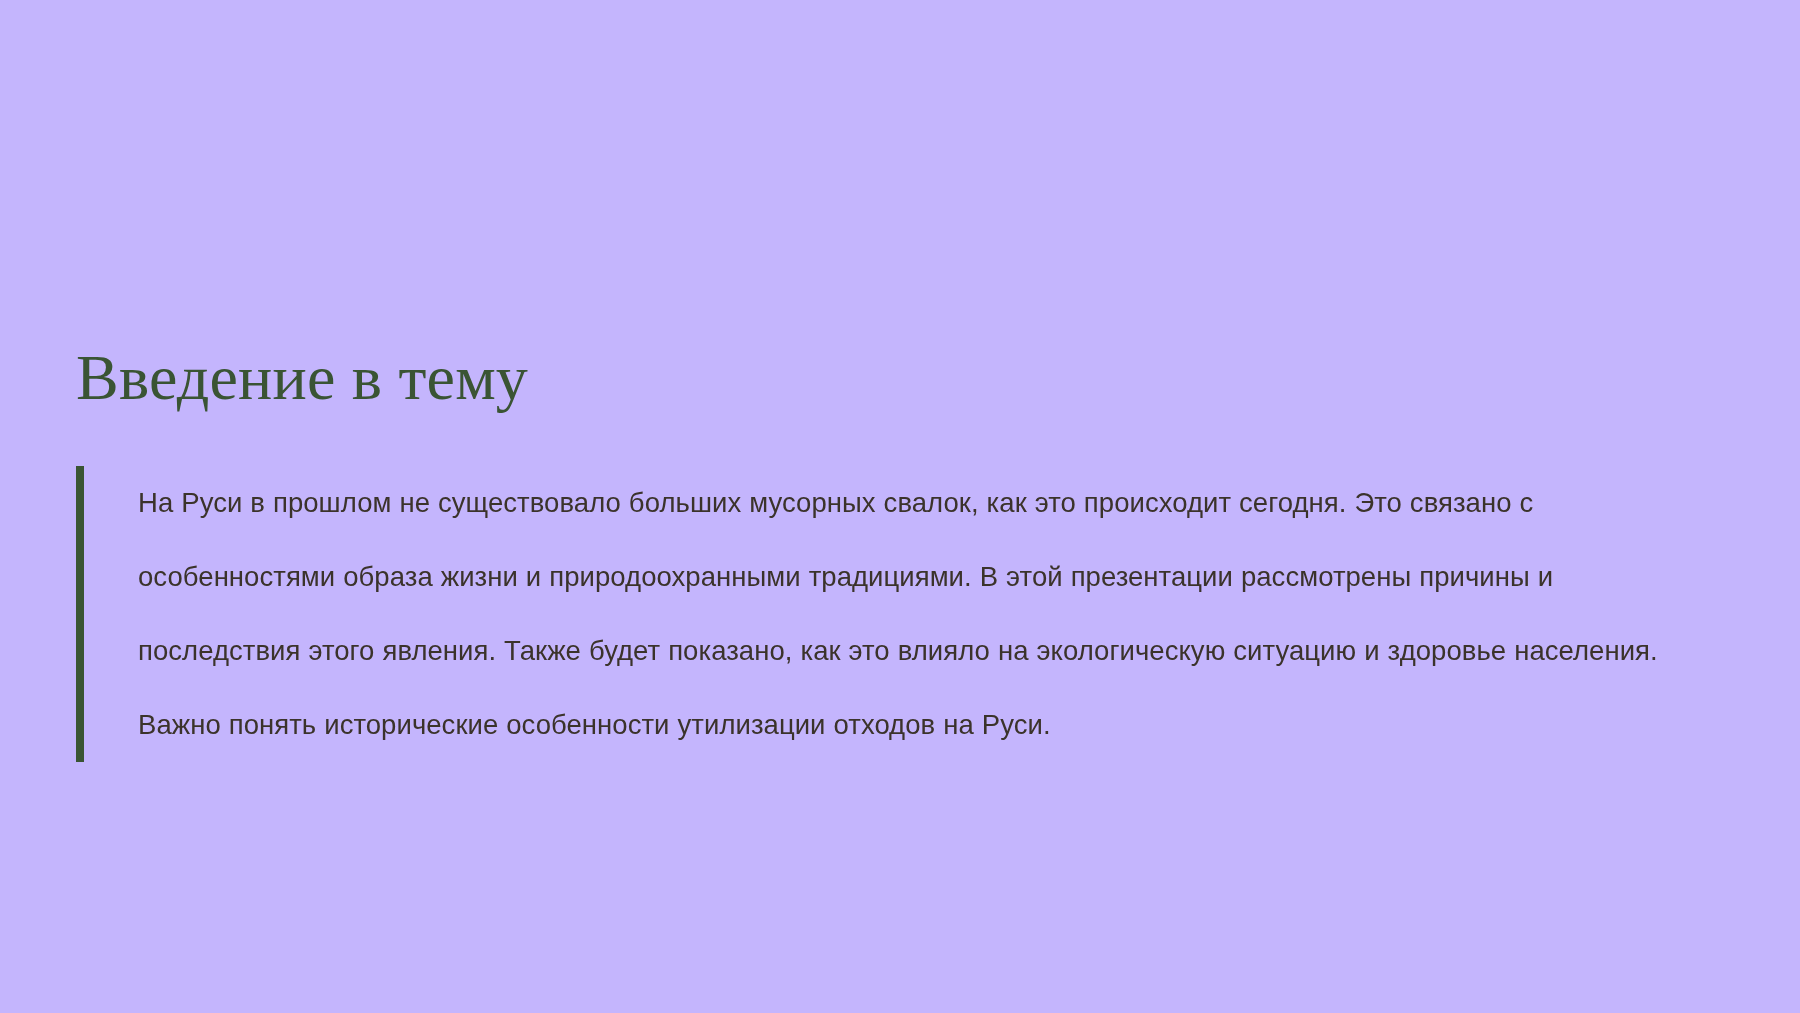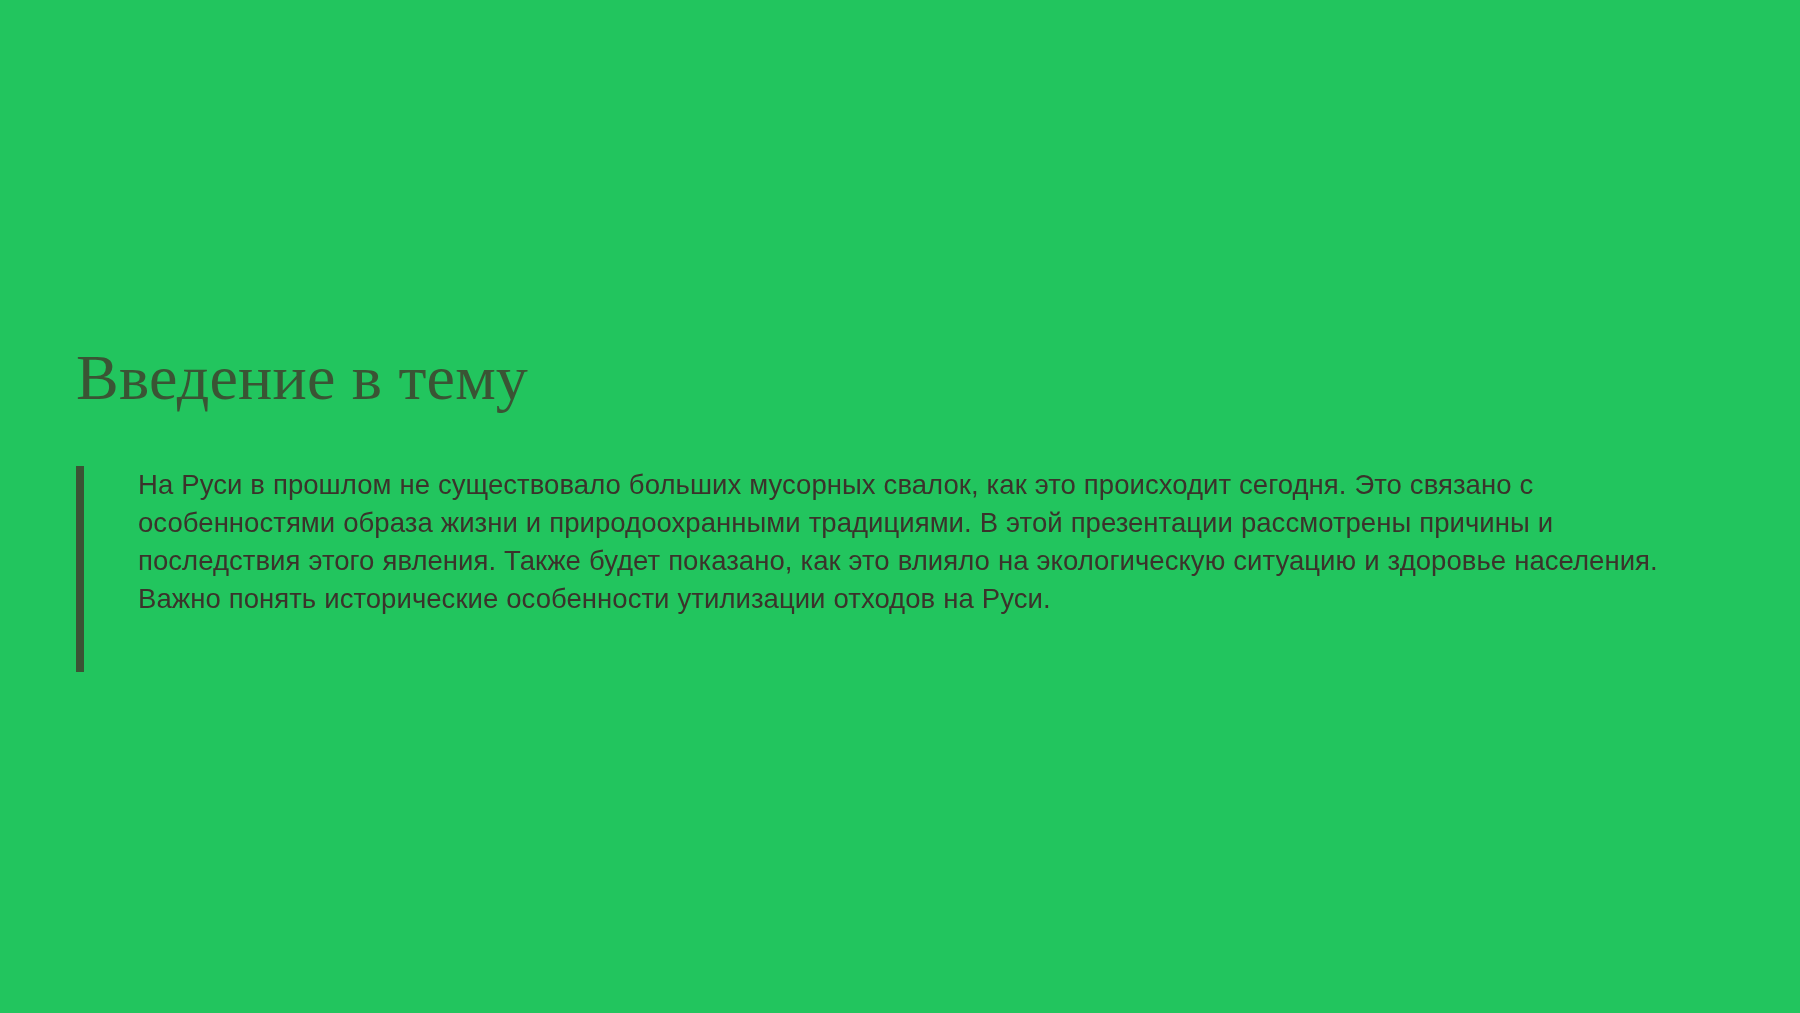--- a/index.html
+++ b/index.html
@@ -13,21 +13,21 @@
     overflow: hidden;
     background: #fdf3e3;
     font-family: "Liberation Sans", sans-serif;
     -webkit-font-smoothing: antialiased;
   }
 
   .slide {
     position: relative;
     width: 1800px;
     height: 1013px;
-    background: #22c55e;
+    background: #c4b5fd;
     box-sizing: border-box;
   }
 
   
   .slide-title {
     position: absolute;
     left: 76px;
     top: 342px;
     margin: 0;
     font-family: "Liberation Serif", "DejaVu Serif", serif;
@@ -57,21 +57,21 @@
     border-radius: 0;
   }
 
   .body-text {
     flex: 1 1 auto;
     margin: 0;
     padding: 0 0 0 54px;
     font-family: "Liberation Sans", "DejaVu Sans", sans-serif;
     font-size: 27.5px;
     font-weight: 400;
-    line-height: 38px;
+    line-height: 74px;
     color: #3b332b;
     text-align: left;
     letter-spacing: 0.05px;
     word-spacing: 0.3px;
   }
 </style>
 </head>
 <body>
 
 <div class="slide">

